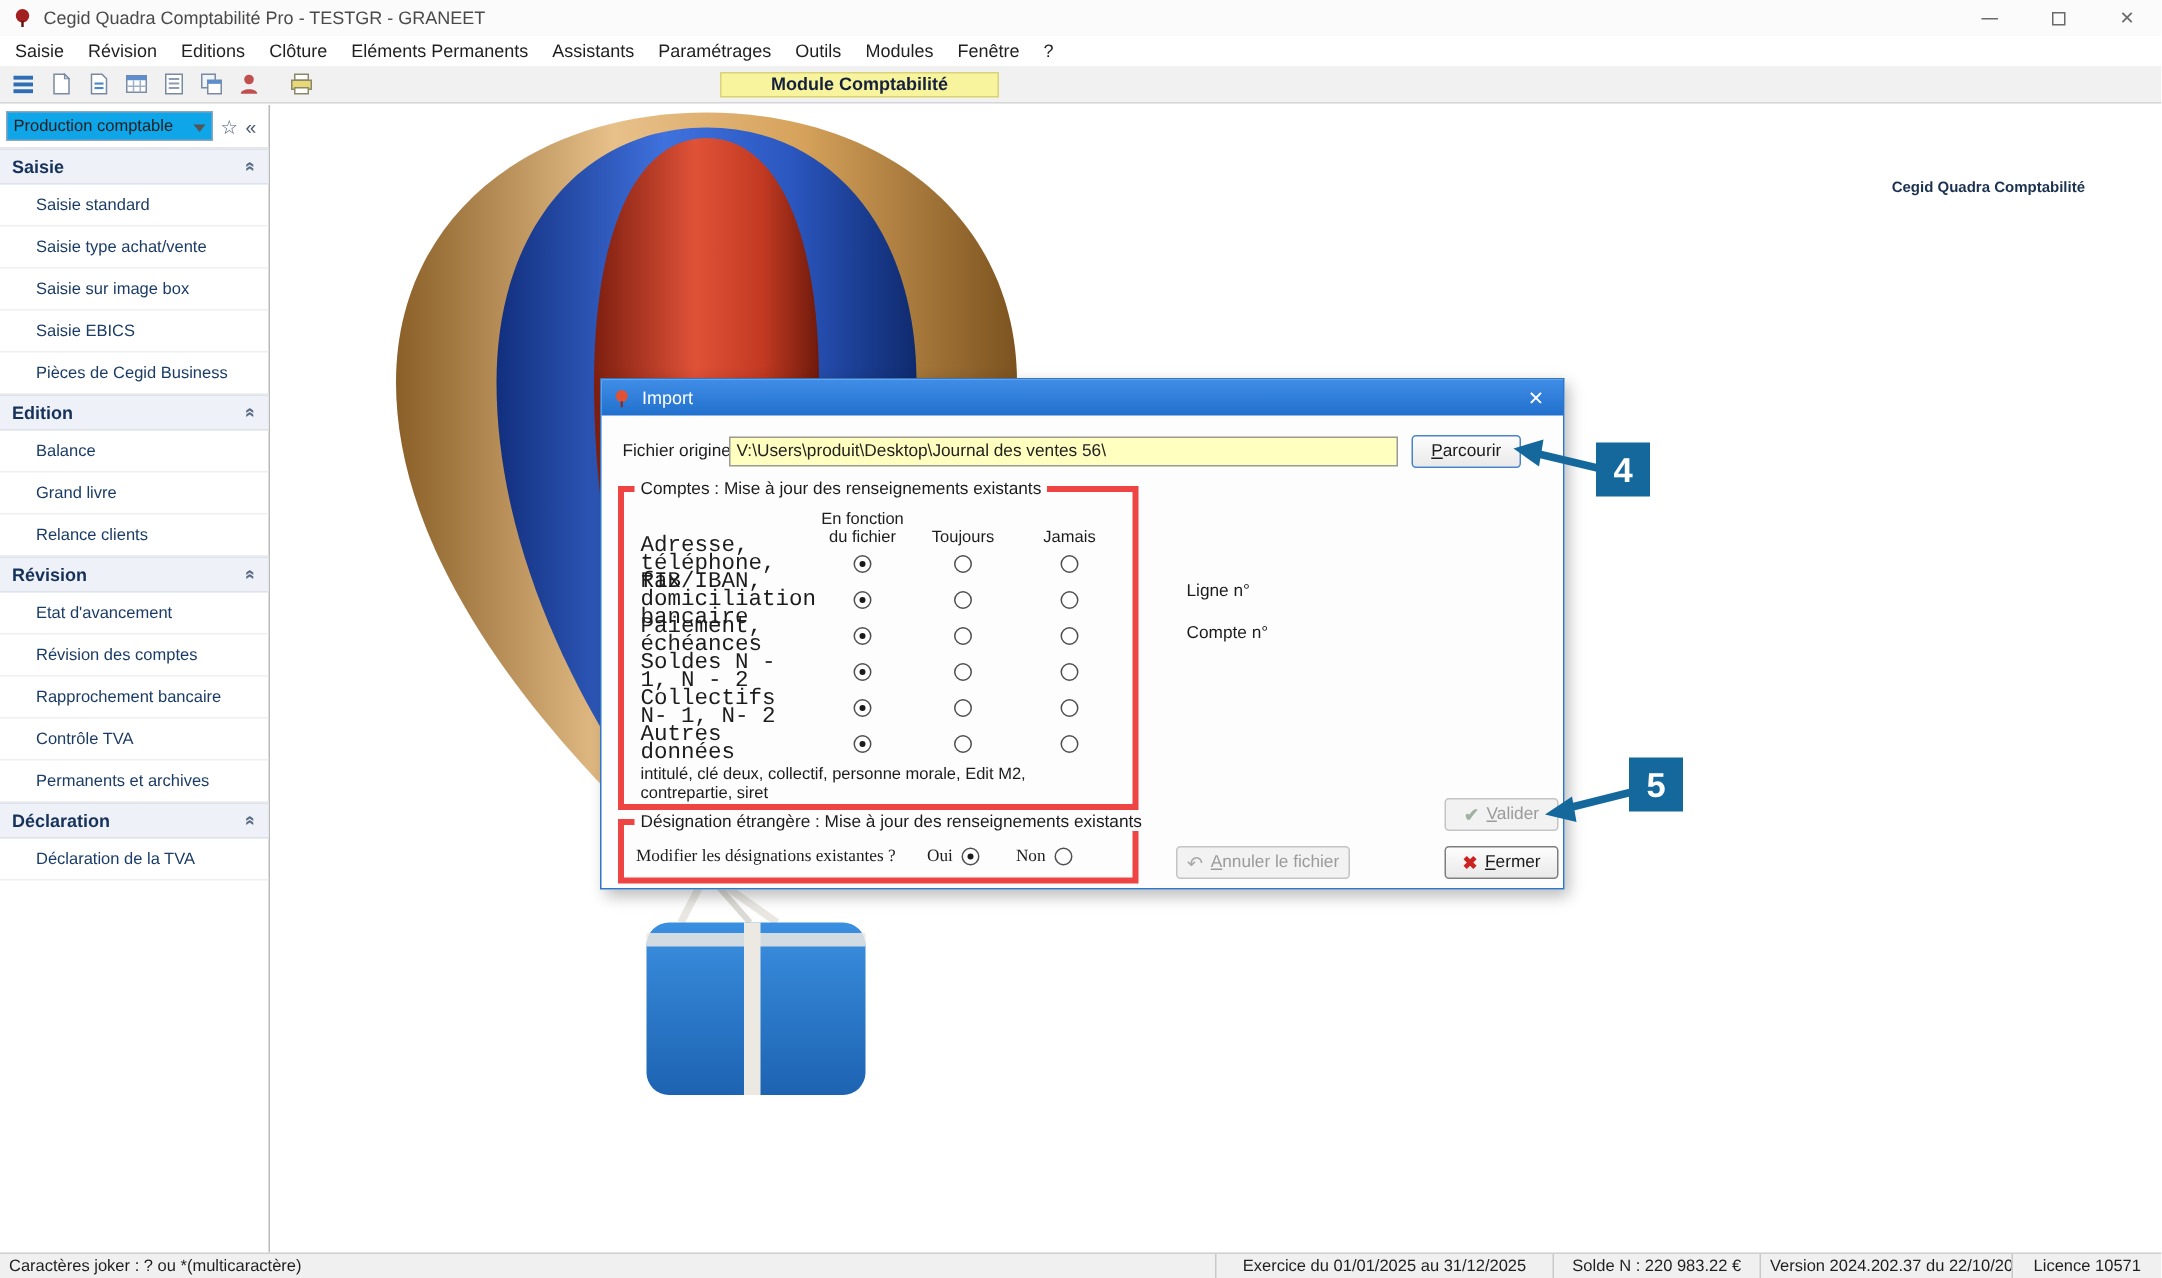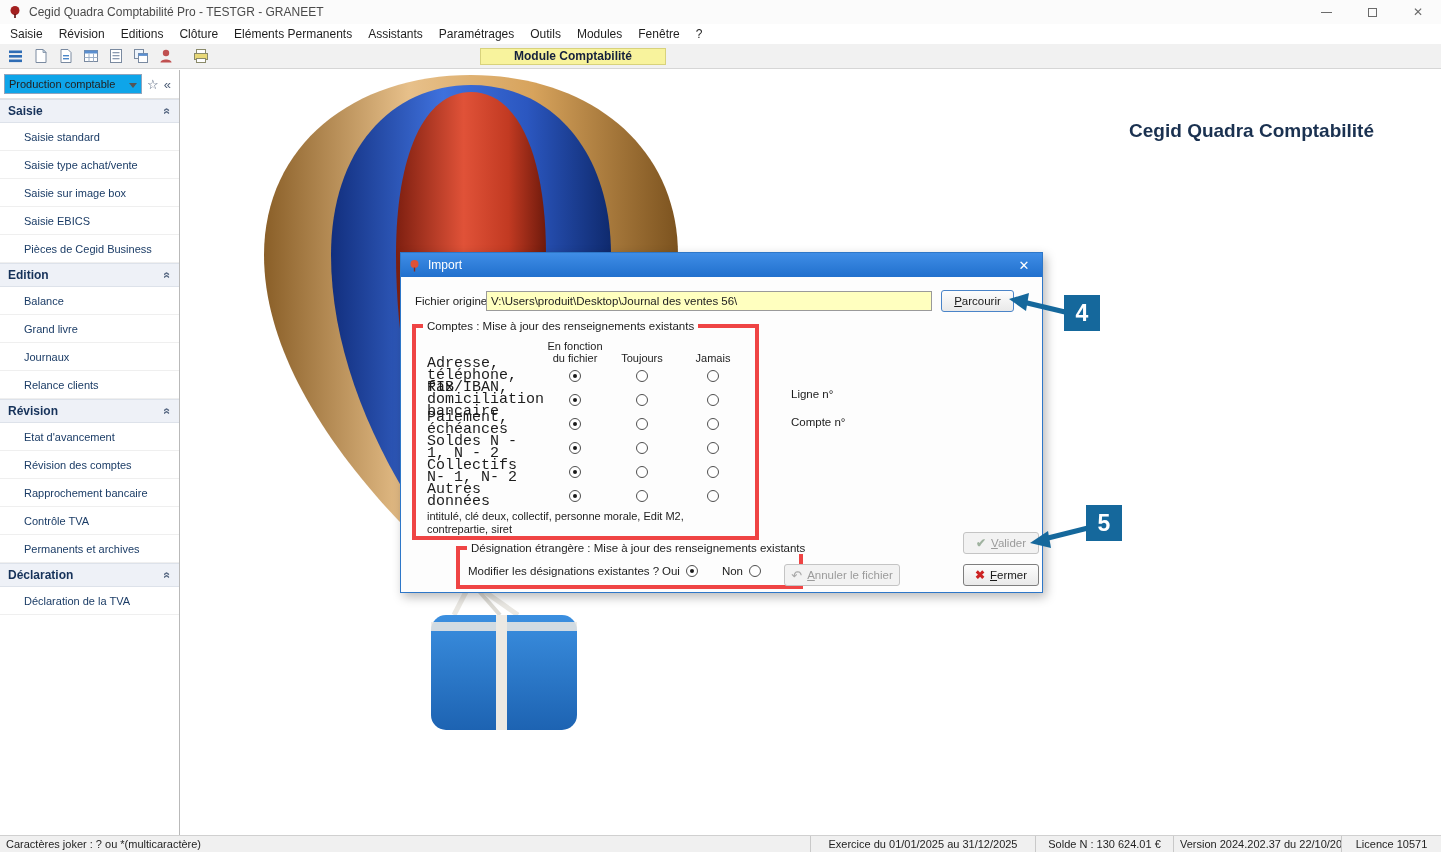--- a/index.html
+++ b/index.html
@@ -32,21 +32,21 @@
   .profile-select { width:138px; height:20px; border:1px solid #8fa4bd; background:#0ea5e9; display:flex; align-items:center; font-size:11px; color:#222; padding-left:4px; cursor:pointer; position:relative; }
   .profile-select .caret { position:absolute; right:4px; top:8px; width:0; height:0; border-left:4px solid transparent; border-right:4px solid transparent; border-top:5px solid #555; }
   .side-icon { font-size:13px; color:#4a5b75; cursor:pointer; }
   .side-section { height:24px; background:#eef1f7; border-top:1px solid #dde2ea; border-bottom:1px solid #dde2ea; display:flex; align-items:center; padding:0 8px; cursor:pointer; }
   .side-section .sec-label { font-weight:bold; font-size:12px; color:#16325a; flex:1; }
   .sec-chev { display:inline-block; transform:rotate(90deg); font-size:12px; color:#5a6b85; font-weight:bold; }
   .side-item { height:28px; display:flex; align-items:center; padding-left:24px; font-size:11px; color:#1b3c66; border-bottom:1px solid #efefef; cursor:pointer; }
 
   
   .main { position:absolute; left:181px; top:70px; width:1260px; height:765px; background:#fff; overflow:hidden; }
-  .watermark { position:absolute; right:67px; top:50px; font-size:19px; font-weight:bold; color:#1a3150;text-align:right; }
+  .watermark { position:absolute; right:51px; top:50px; font-size:10px; font-weight:bold; color:#1a3150;text-align:right; }
   .balloon { position:absolute; left:75px; top:0px; }
 
   
   .dialog { position:absolute; left:400px; top:252px; width:643px; height:341px; background:#fdfdfd; border:1px solid #2e77c8; box-shadow:3px 4px 10px rgba(0,0,0,.28); }
   .dlg-title { height:24px; background:linear-gradient(#3f8de6,#2170cd); display:flex; align-items:center; padding:0 7px; color:#fff; }
   .dlg-title .dlg-icon { width:13px; height:13px; margin-right:7px; }
   .dlg-title .dlg-text { flex:1; font-size:12px; }
   .dlg-close { width:22px; text-align:center; cursor:pointer; font-size:13px; }
   .dlg-body { position:relative; height:315px; font-size:11.5px; color:#1c1c1c; }
 
@@ -60,37 +60,37 @@
   .btn-browse { left:540px; top:13px; width:73px; height:22px; border-color:#4a84c8; }
   .btn-annuler { left:383px; top:287px; width:116px; height:22px; }
   .btn-valider { left:562px; top:255px; width:76px; height:22px; }
   .btn-fermer  { left:562px; top:287px; width:76px; height:22px; border-color:#7e7e7e; }
   .ic-undo { color:#a8a8a8; font-size:13px; }
   .ic-check { color:#9fb29f; font-size:12px; font-weight:bold; }
   .ic-cross { color:#cc2222; font-size:12px; font-weight:bold; }
 
   .groupbox { position:absolute; border:4px solid #ef4444; }
   .group1 { left:11px; top:47px; width:347px; height:216px; }
-  .group2 { left:11px; top:269px; width:347px; height:43px;margin-left:44px; }
+  .group2 { left:11px; top:269px; width:347px; height:43px; }
   .legend { position:absolute; top:-8px; left:7px; background:#fdfdfd; padding:0 4px; font-size:11.5px; color:#1c1c1c; white-space:nowrap; }
 
   .cmp-head { display:flex; margin-top:8px; align-items:flex-end; height:28px; }
   .cmp-label { width:128px; padding-left:11px; font-size:15px; line-height:12px;font-family:Liberation Mono, monospace; }
   .cmp-c1 { width:62px; } .cmp-c2 { width:72px; } .cmp-c3 { width:70px; }
   .cmp-col { display:flex; align-items:center; justify-content:center; text-align:center; font-size:11px; line-height:12px; white-space:pre-line; }
   .cmp-row { display:flex; align-items:center; height:24px; }
   .cmp-note { margin:2px 0 0 11px; font-size:11px; line-height:13px; white-space:pre-line; color:#1c1c1c; }
 
   .radio { width:12px; height:12px; border:1px solid #4f4f4f; border-radius:50%; background:#fff; display:inline-block; position:relative; cursor:pointer; }
   .radio.checked::after { content:""; position:absolute; left:3px; top:3px; width:4px; height:4px; border-radius:50%; background:#1a1a1a; }
 
   .ligne-label  { position:absolute; left:390px; top:111px; }
   .compte-label { position:absolute; left:390px; top:139px; }
 
-  .desig-row { position:absolute; left:8px; top:15px; display:flex; align-items:flex-end; font-size:11.5px; }
+  .desig-row { position:absolute; left:8px; top:15px; display:flex; align-items:flex-end; font-size:11.5px;font-family:Liberation Serif, serif; }
   .desig-q { width:192px; }
   .desig-opt { margin:0 6px 0 2px; }
 
   
   .badge { position:absolute; width:36px; height:36px; background:#15689c; color:#fff; font-size:23px; font-weight:bold; display:flex; align-items:center; justify-content:center; z-index:30; }
   .arrow { position:absolute; z-index:29; }
 
   
   .statusbar { position:absolute; left:0; top:835px; width:1441px; height:17px; background:#f0f0f0; border-top:1px solid #d0d0d0; font-size:11px; color:#1f1f1f; }
   .seg { position:absolute; top:0; height:17px; line-height:16px; padding:0 6px; border-left:1px solid #c9c9c9; text-align:center; overflow:hidden; white-space:nowrap; }
@@ -217,21 +217,20 @@
   <div class="side-item">Saisie sur image box</div>
   <div class="side-item">Saisie EBICS</div>
   <div class="side-item">Pièces de Cegid Business</div>
 
   <div class="side-section">
     <span class="sec-label">Edition</span>
     <span class="sec-chev">«</span>
   </div>
   <div class="side-item">Balance</div>
   <div class="side-item">Grand livre</div>
-  <div class="side-item">Journaux</div>
   <div class="side-item">Relance clients</div>
 
   <div class="side-section">
     <span class="sec-label">Révision</span>
     <span class="sec-chev">«</span>
   </div>
   <div class="side-item">Etat d'avancement</div>
   <div class="side-item">Révision des comptes</div>
   <div class="side-item">Rapprochement bancaire</div>
   <div class="side-item">Contrôle TVA</div>
@@ -387,16 +386,16 @@
 
 <svg class="arrow" style="left:1022px; top:516px;" width="72" height="36" viewBox="0 0 72 36">
   <line x1="66" y1="12" x2="22" y2="23" stroke="#15689c" stroke-width="5"></line>
   <polygon points="8,27 26,15 29,32" fill="#15689c"></polygon>
 </svg>
 <div class="badge" style="left:1086px; top:505px;">5</div>
 
 <div class="statusbar">
   <div class="seg seg-left">Caractères joker : ? ou *(multicaractère)</div>
   <div class="seg seg-ex">Exercice du 01/01/2025 au 31/12/2025</div>
-  <div class="seg seg-solde">Solde N : 130 624.01 €</div>
+  <div class="seg seg-solde">Solde N : 220 983.22 €</div>
   <div class="seg seg-ver">Version 2024.202.37 du 22/10/2025</div>
   <div class="seg seg-lic">Licence 10571</div>
 </div>
 
 </body></html>

